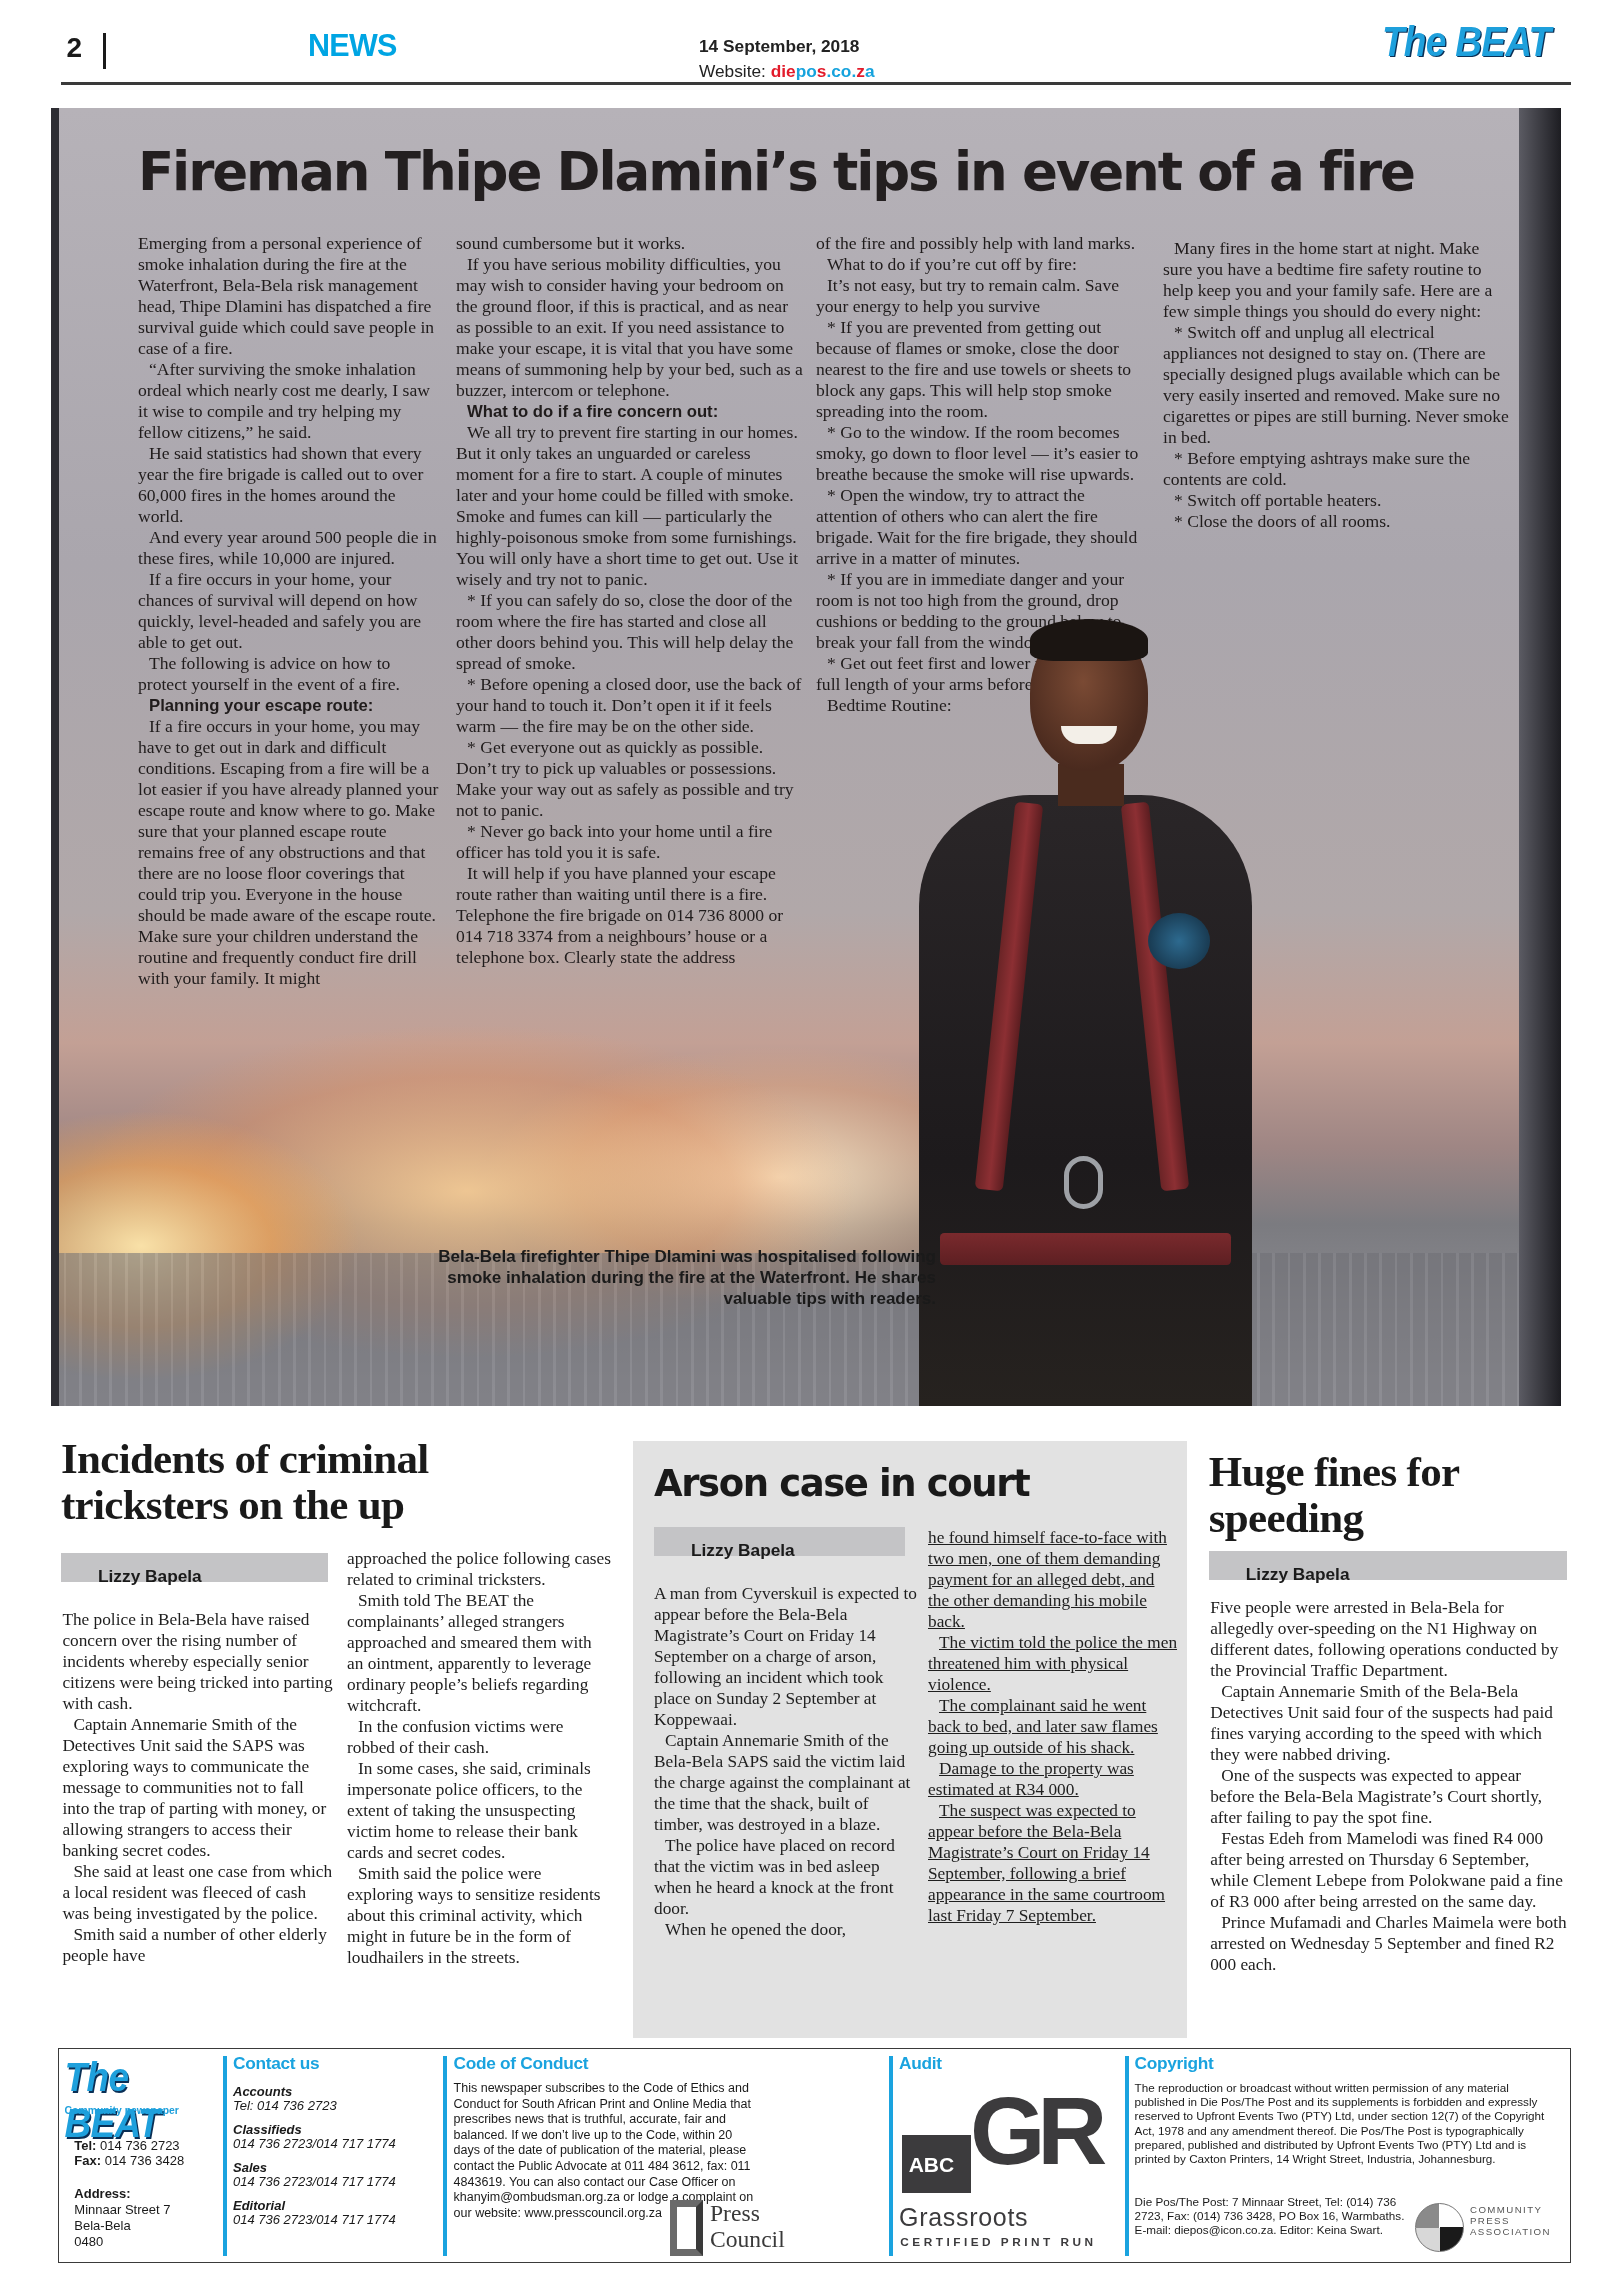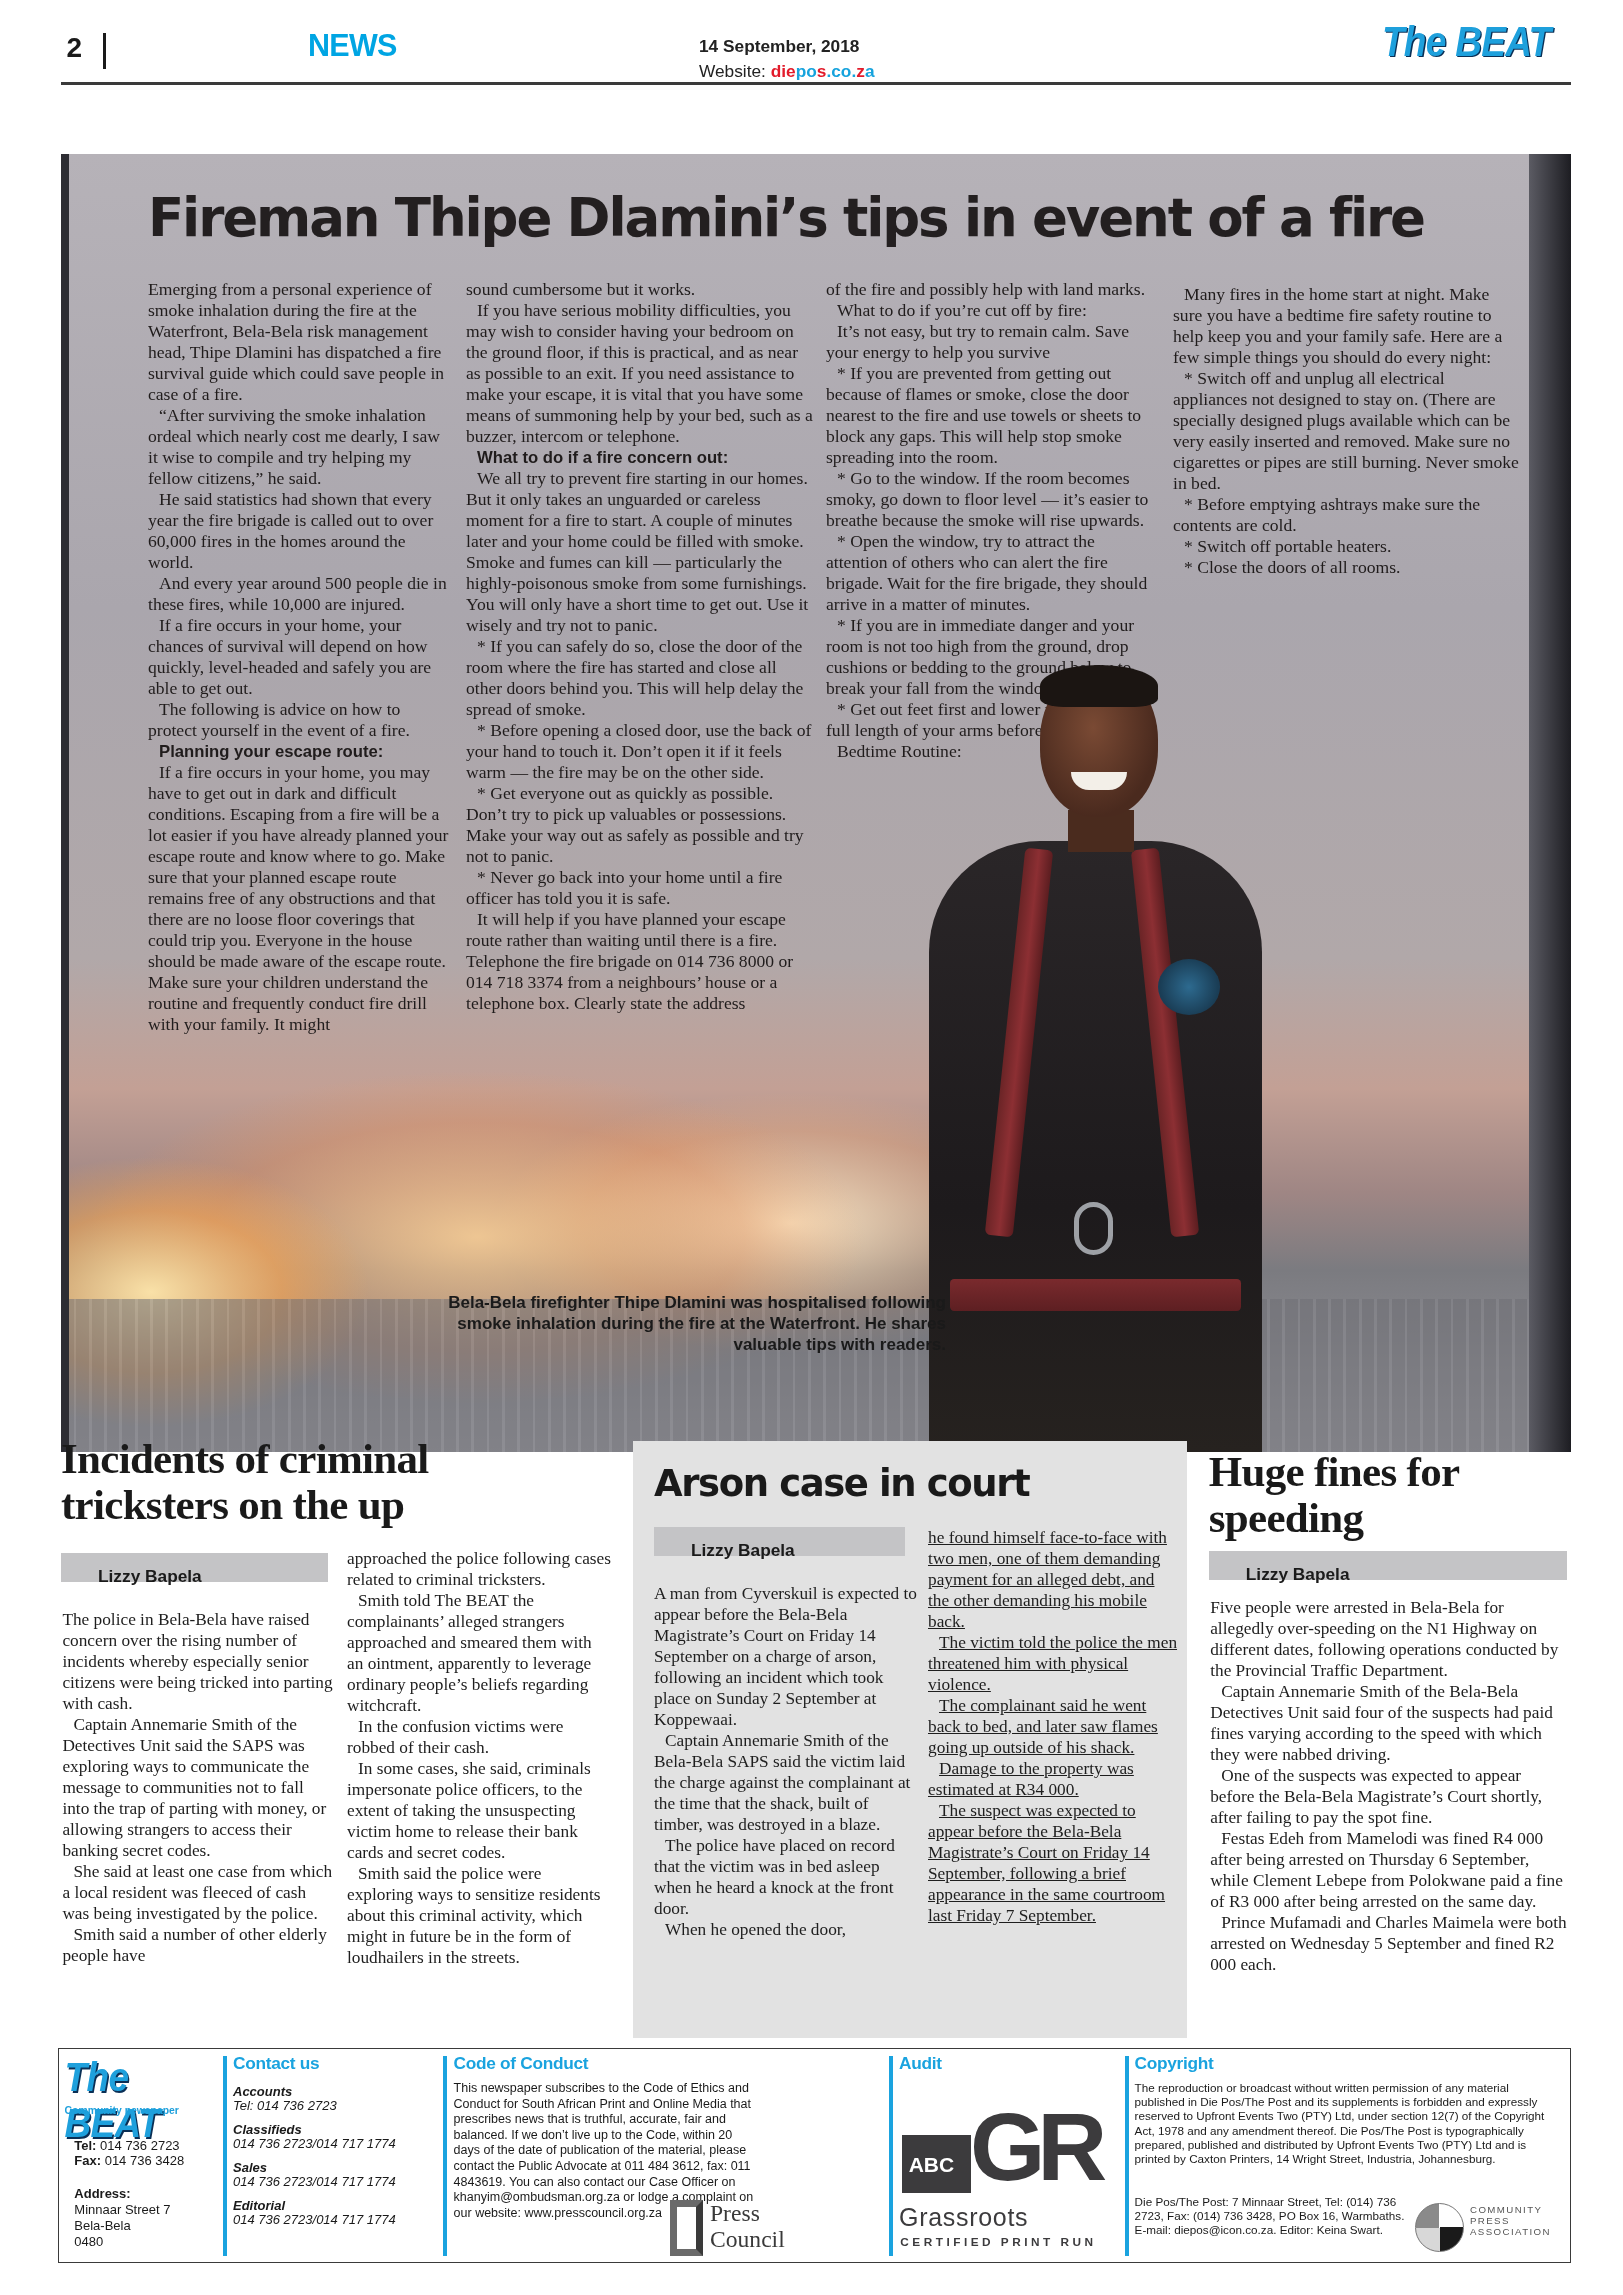--- a/index.html
+++ b/index.html
@@ -13,27 +13,26 @@
   .section-label { position: absolute; left: 247px; top: 28px; font-family: "Liberation Sans", sans-serif; font-weight: bold; font-size: 30.5px; color: #00a5e3; letter-spacing: -0.7px; }
   .date-block { position: absolute; left: 638px; top: 36px; width: 347px; text-align: left; font-family: "Liberation Sans", sans-serif; }
   .date-line { font-weight: bold; font-size: 17.3px; color: #222; }
   .website-line { font-size: 17.3px; color: #222; margin-top: 4.2px; }
   .website-line .w-r { color: #e21b2b; font-weight: bold; }
   .website-line .w-b { color: #16a3dd; font-weight: bold; }
   .beat-logo { position: absolute; right: 9.7px; top: 21px; font-family: "Liberation Sans", sans-serif; font-weight: bold; font-style: italic; font-size: 37px; color: #1ea0dc; text-shadow: 1.4px 1.4px 0 #0a2f55; letter-spacing: -0.7px; transform: scaleY(1.15); }
   .masthead-rule { position: absolute; left: 61px; top: 82px; width: 1510px; height: 2.8px; background: #3a3a3a; }
 
   
-  .feature { position: absolute; left: 61px; top: 108px; width: 1510px; height: 1298px; overflow: hidden;
+  .feature { position: absolute; left: 51px; top: 108px; width: 1510px; height: 1298px; overflow: hidden;
     background:
       radial-gradient(ellipse 291px 180px at 90px 1138px, rgba(255,230,170,0.95), rgba(255,170,80,0.55) 45%, rgba(255,140,60,0) 75%),
       radial-gradient(ellipse 486px 208px at 416px 1083px, rgba(255,210,150,0.85), rgba(240,150,90,0.35) 55%, rgba(200,120,90,0) 80%),
       radial-gradient(ellipse 347px 153px at 729px 1069px, rgba(255,235,200,0.9), rgba(255,180,120,0.3) 60%, rgba(0,0,0,0) 85%),
       linear-gradient(180deg, #b6b2b8 0%, #aaa6ad 35%, #b1a8a9 62%, #c3a095 72%, #9f8684 80%, #7b7b80 86%, #9a9aa0 100%);
-    margin-top: 46px;
   }
   .feature-frame-left { position: absolute; left: 0; top: 0; width: 8.3px; height: 100%; background: #2d2d33; }
   .feature-frame-right { position: absolute; right: 0; top: 0; width: 42px; height: 100%; background: linear-gradient(90deg, #5b5b63, #1d1d22); }
   .roof { position: absolute; left: 0; top: 1145px; width: 100%; height: 153px;
     background: repeating-linear-gradient(90deg, #6f6f75 0 12.5px, #85858b 12.5px 15.3px), linear-gradient(180deg,#707078,#55555c); opacity: 0.55; }
   .headline { position: absolute; left: 87px; top: 33px; font-family: "DejaVu Sans", sans-serif; font-weight: bold; font-size: 53px; letter-spacing: -2.1px; color: #231f20; white-space: nowrap; }
 
   .f-col { position: absolute; top: 125px; font-family: "Liberation Serif", serif; font-size: 17.6px; line-height: 21px; color: #201c1c; }
   .f-col p { text-indent: 11px; }
   .f-col p.noindent { text-indent: 0; }
@@ -107,21 +106,21 @@
   .f-code { left: 389px; width: 354px; }
   .f-code .f-head { position: absolute; left: 5.6px; top: 4.2px; }
   .f-code .f-small { position: absolute; left: 5.6px; top: 32px; width: 305px; }
   .press-council { position: absolute; left: 222px; top: 151px; width: 125px; height: 56px; }
   .pc-mark { position: absolute; left: 0; top: 0; width: 33px; height: 56px; border: 7px solid #6a6a6a; border-right-color: #3a3a3a; }
   .pc-text { position: absolute; left: 40px; top: 0; font-family: "Liberation Serif", serif; font-size: 23.6px; line-height: 26px; color: #3a3a3a; }
 
   .f-audit { left: 833px; width: 222px; }
   .f-audit .f-head { position: absolute; left: 7px; top: 4.2px; }
   .abc-box { position: absolute; left: 9.7px; top: 86px; width: 69px; height: 58px; background: #3c3b3d; color: #fff; font-weight: bold; font-size: 21px; padding: 18px 0 0 7px; }
-  .gr-mark { position: absolute; left: 78px; top: 49px; font-weight: bold; font-size: 97px; line-height: 97px; color: #3c3b3d; letter-spacing: -8.3px; text-align: right; }
+  .gr-mark { position: absolute; left: 78px; top: 33px; font-weight: bold; font-size: 97px; line-height: 97px; color: #3c3b3d; letter-spacing: -8.3px; text-align: right; }
   .grassroots { position: absolute; left: 7px; top: 154px; font-size: 25px; color: #3c3b3d; letter-spacing: 0.7px; }
   .certified { position: absolute; left: 8.3px; top: 186px; font-weight: bold; font-size: 11.8px; color: #3c3b3d; letter-spacing: 3.5px; }
 
   .f-copy { left: 1070px; width: 441px; }
   .f-copy .f-head { position: absolute; left: 5.6px; top: 4.2px; }
   .f-copy .f-small.top { position: absolute; left: 5.6px; top: 32px; width: 416px; font-size: 11.7px; line-height: 14.2px; }
   .f-copy .f-small.bot { position: absolute; left: 5.6px; top: 146px; width: 278px; font-size: 11.7px; line-height: 14.2px; }
   .cpa-logo { position: absolute; left: 286px; top: 154px; width: 49px; height: 49px; border-radius: 50%; background: conic-gradient(#ffffff 0 25%, #1a1a1a 25% 50%, #d8d8d8 50% 75%, #8a8a8a 75% 100%); border: 1.4px solid #777; }
   .cpa-text { position: absolute; left: 341px; top: 155px; font-size: 9.7px; line-height: 11px; color: #555; letter-spacing: 1.4px; }
 </style>

